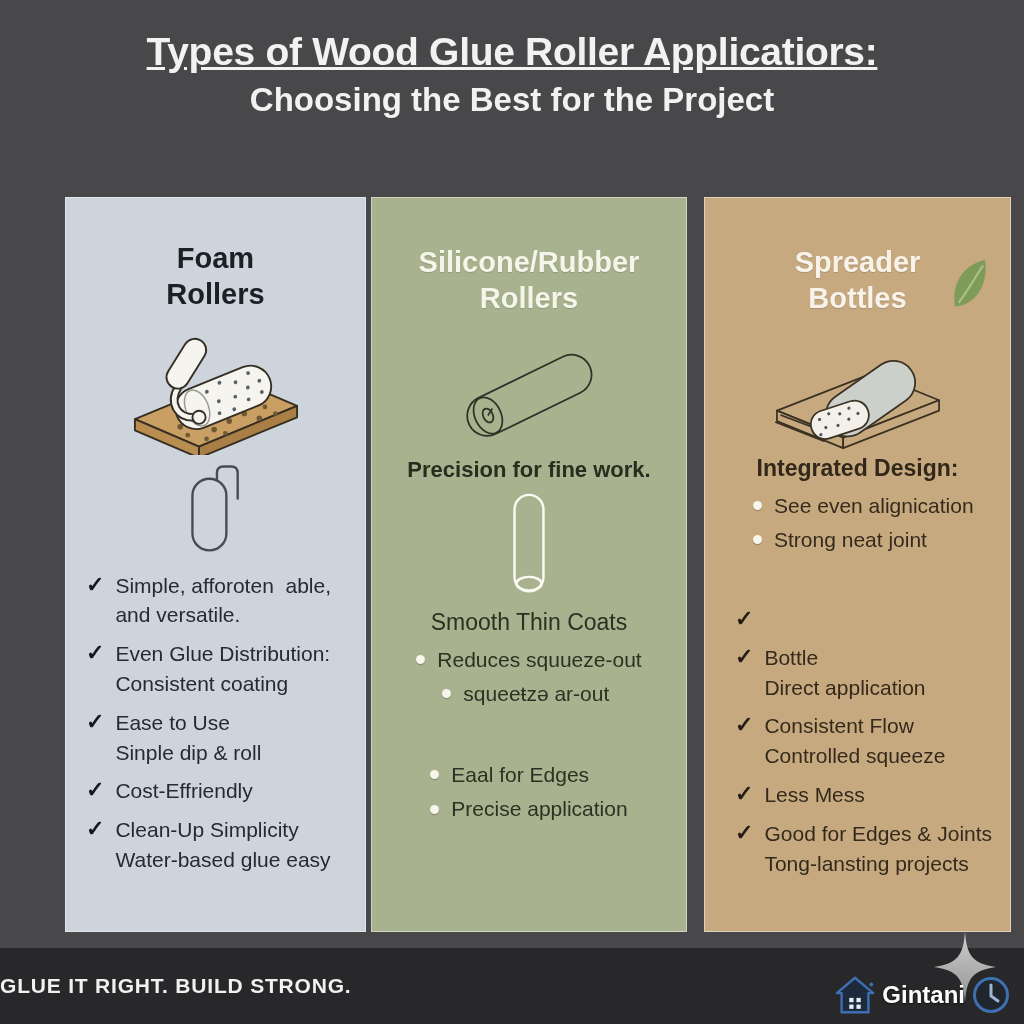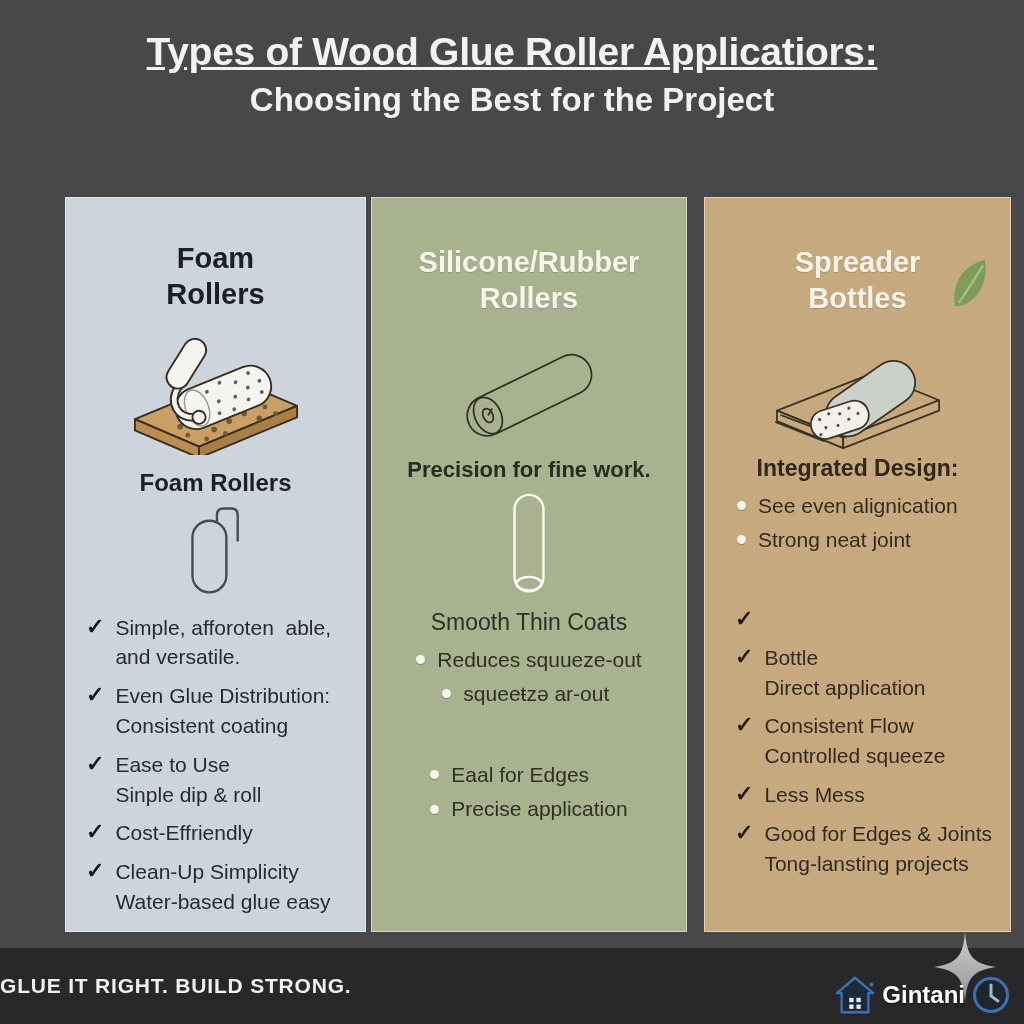--- a/index.html
+++ b/index.html
@@ -35,21 +35,21 @@
 
   .tagline  { font-weight:bold; font-size:22px; color:#272d1f; margin-top:6px; }
   .mid-head { font-size:23px; color:#2b3122; margin-top:8px; }
   #panel-spreader .mid-head { font-weight:bold; color:#32281a; margin-top:6px; }
 
   
   .bullets { display:flex; flex-direction:column; gap:7px; margin-top:10px; }
   .b-row { display:flex; align-items:center; gap:12px; font-size:21px; color:#2c3122; line-height:1.3; }
   #panel-spreader .b-row { color:#352b1c; }
   .dot { width:9px; height:9px; border-radius:50%; background:#f8f5ea; box-shadow:0 1px 1px rgba(0,0,0,0.25); flex:0 0 auto; }
-  .bullets-left { align-self:stretch; padding-left:32px; }
+  .bullets-left { align-self:stretch; padding-left:48px; }
   .gap48 { height:44px; flex:0 0 auto; }
 
   
   .checklist { align-self:stretch; display:flex; flex-direction:column; gap:9px; font-size:21px; line-height:1.42; }
   #panel-foam .checklist { padding-left:20px; padding-right:6px; margin-top:16px; color:#262b31; }
   #panel-spreader .checklist { padding-left:30px; padding-right:4px; margin-top:52px; color:#342a1b; }
   .check-item { display:flex; gap:11px; }
   .check { font-weight:bold; font-size:22px; line-height:1.3; flex:0 0 auto; }
   #panel-foam .check { color:#14171b; }
   #panel-spreader .check { color:#231c10; }
@@ -120,21 +120,20 @@
       </g>
     </g>
     <path d="M80,100 C58,102 50,84 60,68" fill="none" stroke="#352e22" stroke-width="9" stroke-linecap="round"></path>
     <path d="M80,100 C58,102 50,84 60,68" fill="none" stroke="#f5f4ef" stroke-width="5" stroke-linecap="round"></path>
     <circle cx="82" cy="100" r="7" fill="#f5f4ef" stroke="#352e22" stroke-width="2"></circle>
     <g transform="rotate(32 68 44)">
       <rect x="56" y="14" width="24" height="58" rx="12" fill="#f5f4ef" stroke="#352e22" stroke-width="2"></rect>
     </g>
   </svg>
 
-  <div class="subtitle">Foam Rollers</div>
 
   <svg class="illu" width="66" height="96" viewBox="0 0 70 100" style="margin-top:4px">
     <path d="M36,26 L36,14 Q36,7 43,7 L51,7 Q58,7 58,14 L58,42" fill="none" stroke="#454c54" stroke-width="2.5"></path>
     <rect x="10" y="20" width="36" height="76" rx="18" fill="#cdd4db" stroke="#454c54" stroke-width="2.5"></rect>
   </svg>
 
   <div class="checklist">
     <div class="check-item">
       <span class="check">✓</span>
       <div class="check-text">

